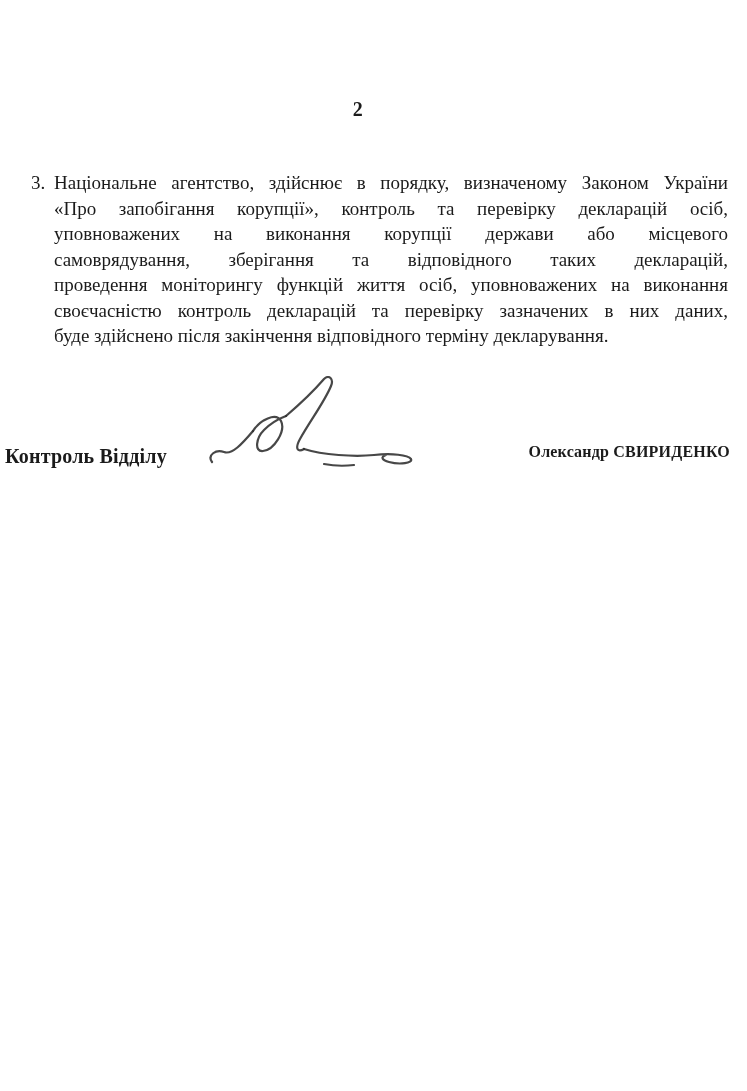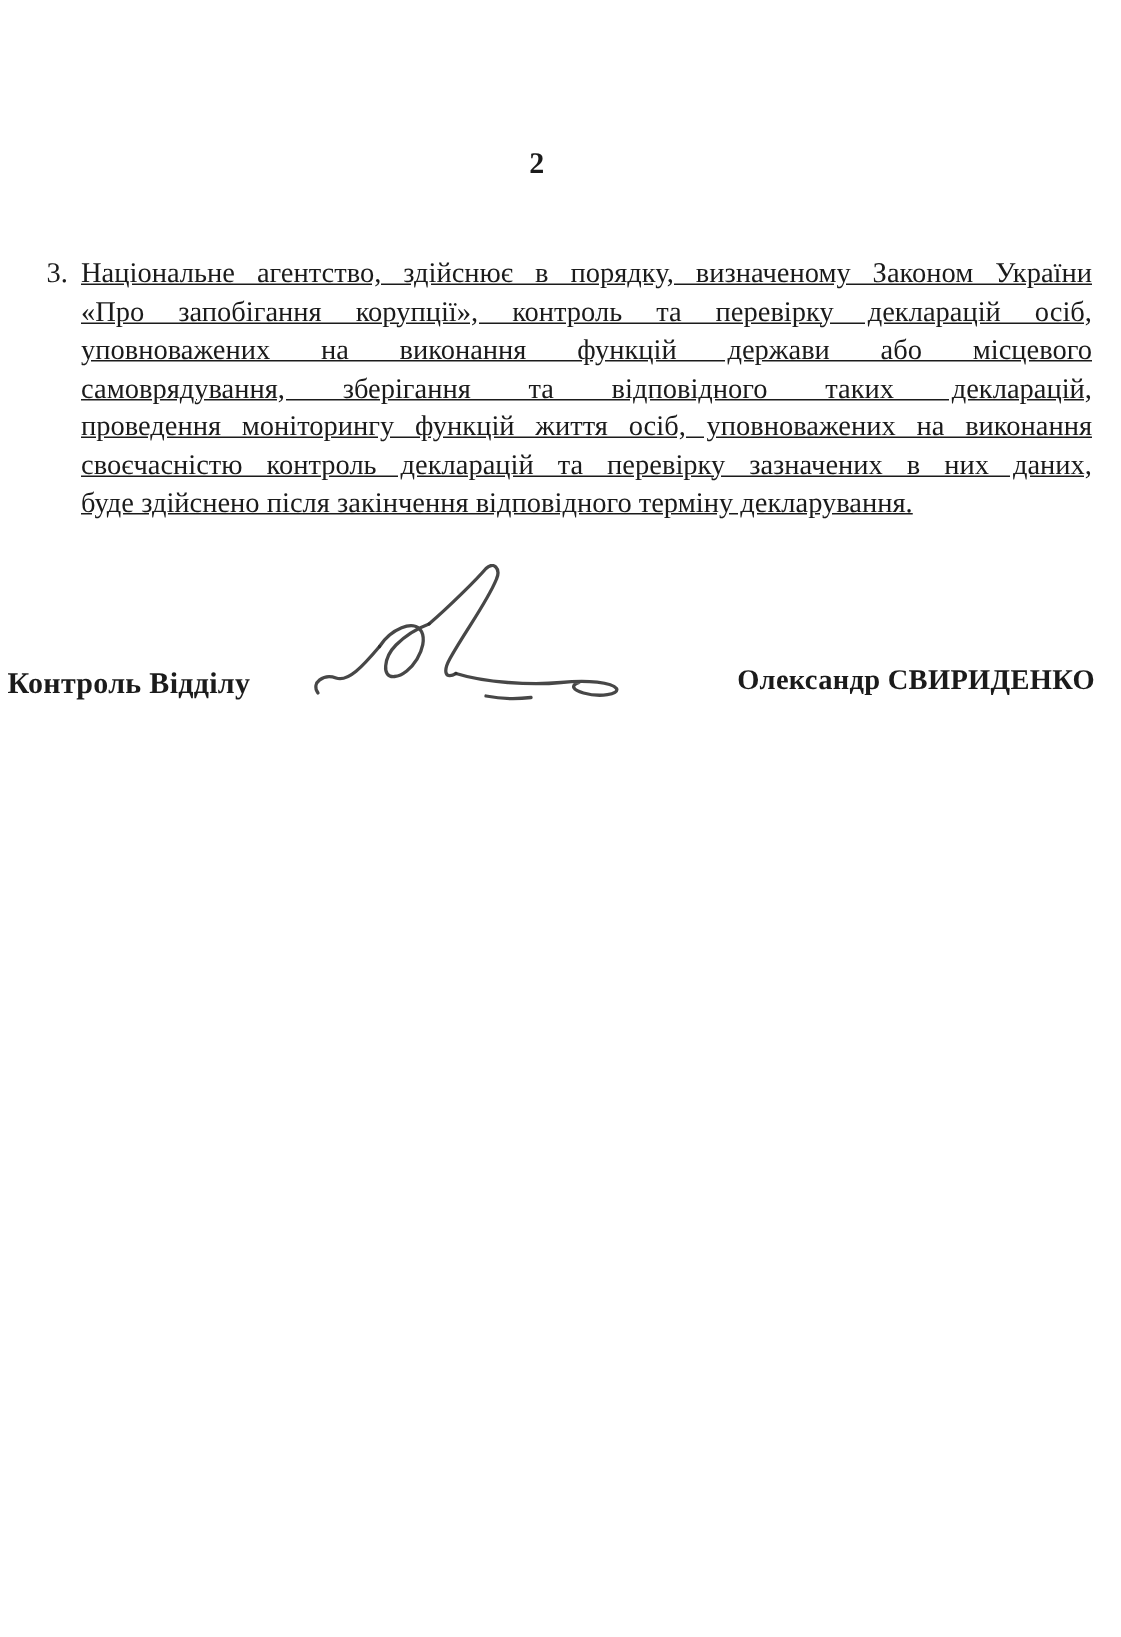--- a/index.html
+++ b/index.html
@@ -36,39 +36,38 @@
   }
   .para .marker {
     position: absolute;
     left: -23px;
     top: 0;
   }
   .line {
     text-align: justify;
     text-align-last: justify;
     white-space: normal;
-    text-decoration: underline;
   }
   .line.last {
     text-align: right;
     text-align-last: left;
   }
   .footer-role {
     position: absolute;
     top: 445px;
     left: 5px;
     font-size: 20px;
     font-weight: bold;
     letter-spacing: 0.2px;
   }
   .footer-name {
     position: absolute;
     top: 443px;
     right: 17px;
-    font-size: 19px;
+    font-size: 16px;
     font-weight: bold;
     letter-spacing: 0.2px;
   }
   .signature {
     position: absolute;
     top: 376px;
     left: 208px;
     width: 212px;
     height: 92px;
   }
@@ -90,21 +89,21 @@
 <body>
 
 <div id="document-page">
 
   <div class="pagenum">2</div>
 
   <div class="para">
     <span class="marker">3.</span>
     <div class="line">Національне агентство, здійснює в порядку, визначеному Законом України</div>
     <div class="line">«Про запобігання корупції», контроль та перевірку декларацій осіб,</div>
-    <div class="line">уповноважених на виконання функцій держави або місцевого</div>
+    <div class="line">уповноважених на виконання корупції держави або місцевого</div>
     <div class="line">самоврядування, зберігання та відповідного таких декларацій,</div>
     <div class="line">проведення моніторингу функцій життя осіб, уповноважених на виконання</div>
     <div class="line">своєчасністю контроль декларацій та перевірку зазначених в них даних,</div>
     <div class="line last">буде здійснено після закінчення відповідного терміну декларування.</div>
   </div>
 
   <div class="signature">
     <svg viewBox="0 0 212 92" xmlns="http://www.w3.org/2000/svg" aria-hidden="true">
       <path d="M 4,86 C -1,79 8,73 16,76 C 24,79 34,68 45,55"></path>
       <path d="M 45,55 C 52,44 68,36 73,45 C 78,55 66,74 55,75 C 46,76 48,62 56,54 C 63,47 70,43 78,40"></path>

